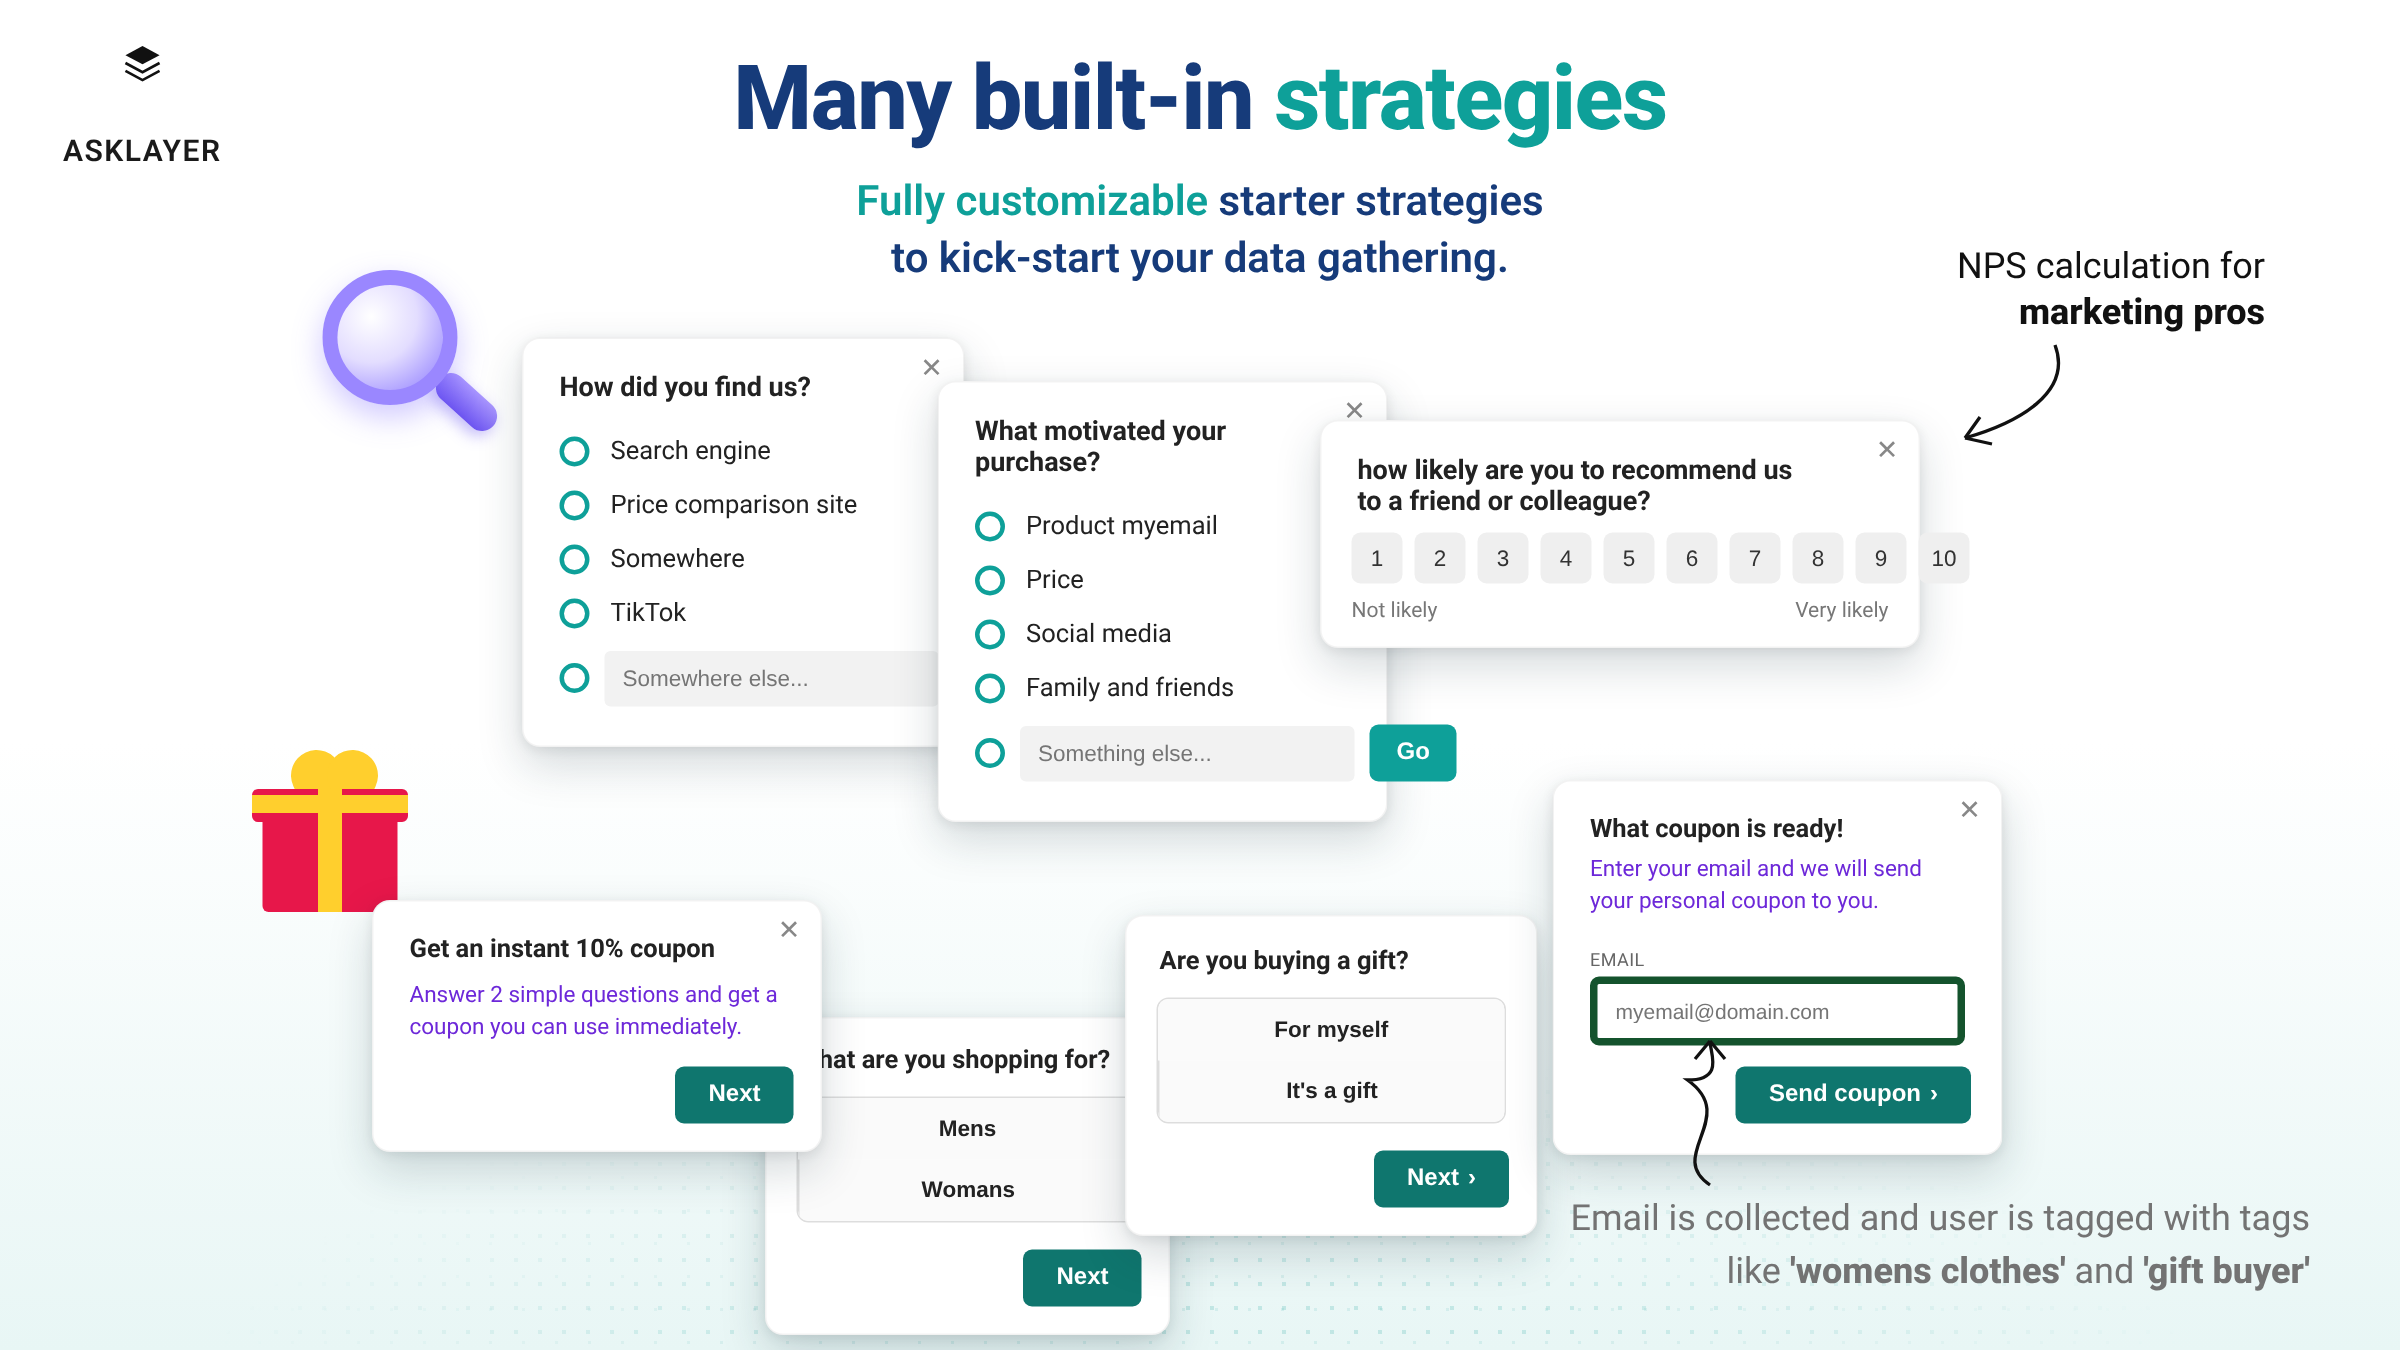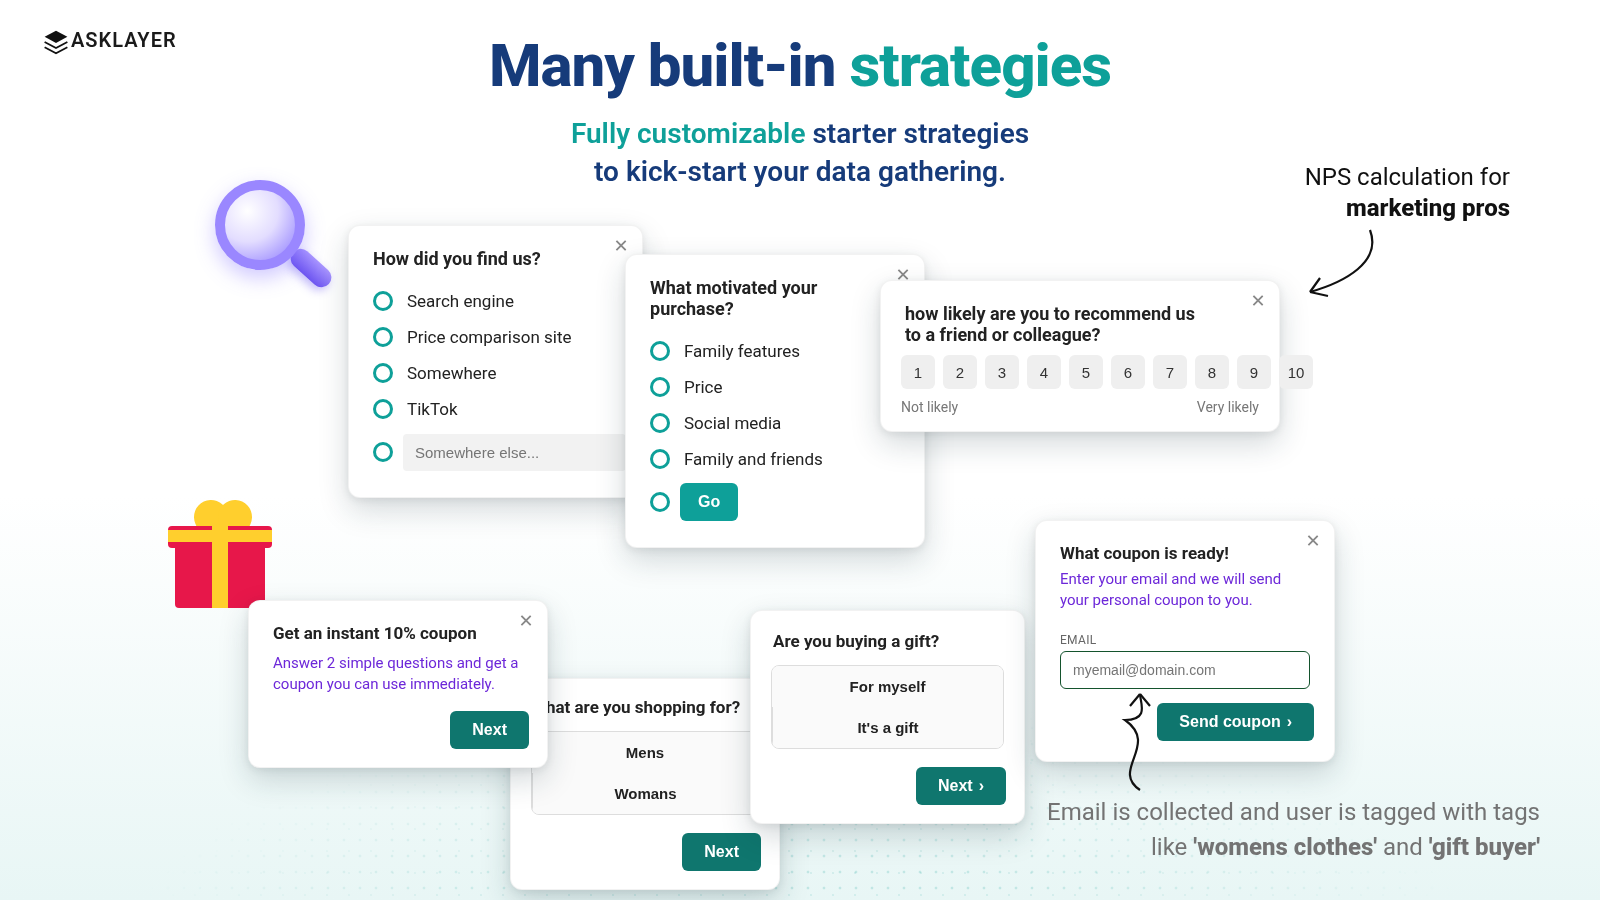--- a/index.html
+++ b/index.html
@@ -1,20 +1,20 @@
 <!DOCTYPE html>
 <html><head>
 <meta charset="utf-8">
 <style>
 * { margin:0; padding:0; box-sizing:border-box; }
 body { font-family: -apple-system, BlinkMacSystemFont, 'Segoe UI', Roboto, Arial, sans-serif; width:1600px; height:900px; overflow:hidden; background:linear-gradient(180deg,#fff 0%,#fff 55%,#e8f6f5 100%); position:relative; color:#222; }
 .stage { position:relative; width:1600px; height:900px; }
 
 
-.logo { position:absolute; left:42px; top:28px; display:flex; align-items:flex-start; gap:1px; }
+.logo { position:absolute; left:42px; top:28px; display:flex; align-items:center; gap:28px;flex-direction:column; }
 .logo svg { width:28px; height:28px; }
 .logo-text { font-size:20px; letter-spacing:1px; font-weight:600; color:#1a1a1a; }
 
 
 .hdr { position:absolute; left:0; right:0; top:30px; text-align:center; }
 .hdr h1 { font-size:60px; font-weight:800; letter-spacing:-1px; }
 .hdr h1 .a { color:#163b7a; }
 .hdr h1 .b { color:#0ea099; }
 .hdr-sub { margin-top:14px; font-size:28px; line-height:1.35; color:#163b7a; font-weight:600; }
 .hdr-sub .teal { color:#0ea099; }
@@ -41,21 +41,21 @@
 .next-bar { display:flex; justify-content:flex-end; padding:0 18px 18px; }
 .next-btn { background:#0f766e; color:#fff; border:none; border-radius:6px; padding:10px 22px; font-size:16px; font-weight:700; cursor:pointer; display:flex; align-items:center; gap:6px; }
 
 
 .btn-split { display:flex; border:1px solid #ddd; border-radius:8px; overflow:hidden; margin:8px 20px 18px;flex-direction:column; }
 .btn-split button { flex:1; background:#fafafa; border:none; padding:12px 10px; font-size:15px; cursor:pointer; color:#222; font-weight:600; }
 .btn-split button + button { border-left:1px solid #ddd; }
 
 
 .email-label { font-size:12px; color:#666; letter-spacing:.3px; padding:6px 24px 4px; }
-.email-input { margin:0 24px 14px; display:block; width:calc(100% - 48px); border:1px solid #14532d; border-radius:6px; padding:10px 12px; font-size:14px; color:#555; background:#fff; }
+.email-input { margin:0 24px 14px; display:block; width:calc(100% - 48px); border:5px solid #14532d; border-radius:6px; padding:10px 12px; font-size:14px; color:#555; background:#fff; }
 .send-bar { display:flex; justify-content:flex-end; padding:0 20px 20px; }
 
 
 .annot { position:absolute; font-size:24px; color:#111; line-height:1.3; }
 .annot .strong { font-weight:800; }
 .caption { position:absolute; font-size:24px; color:#737373; line-height:1.45; text-align:right; }
 
 
 .magnifier { position:absolute; width:130px; height:130px; }
 .magnifier .lens { position:absolute; left:0; top:0; width:90px; height:90px; border-radius:50%;
@@ -144,36 +144,37 @@
       </div>
     </div>
   </div>
 
   <div class="panel" style="left:625px; top:254px; width:300px;">
     <div class="close-x">✕</div>
     <div class="panel-q">What motivated your purchase?</div>
     <div class="opts">
       <div class="opt">
           <span class="radio"></span>
-          <span>Family features</span>
+          <span>Product myemail</span>
         </div>
       <div class="opt">
           <span class="radio"></span>
           <span>Price</span>
         </div>
       <div class="opt">
           <span class="radio"></span>
           <span>Social media</span>
         </div>
       <div class="opt">
           <span class="radio"></span>
           <span>Family and friends</span>
         </div>
       <div class="opt-go">
         <span class="radio"></span>
+        <input class="txtfld" placeholder="Something else..." style="">
         <button class="go-btn">Go</button>
       </div>
     </div>
   </div>
 
   <div class="panel" style="left:880px; top:280px; width:400px;">
     <div class="close-x">✕</div>
     <div class="panel-q" style="padding-bottom:4px;">
       <span>how likely are you to recommend us</span><br>
       <span>to a friend or colleague?</span>

